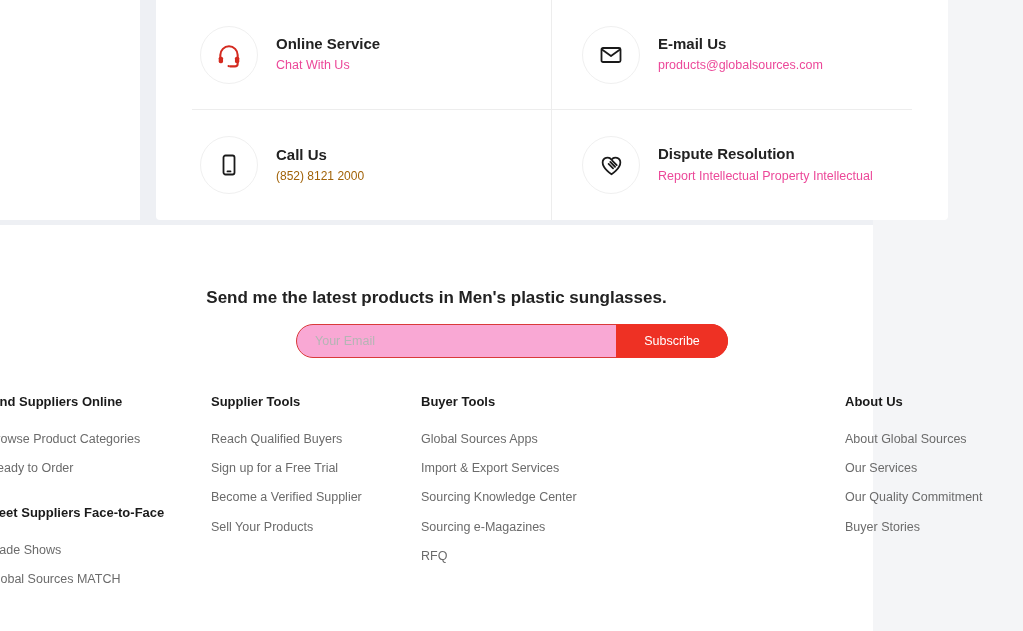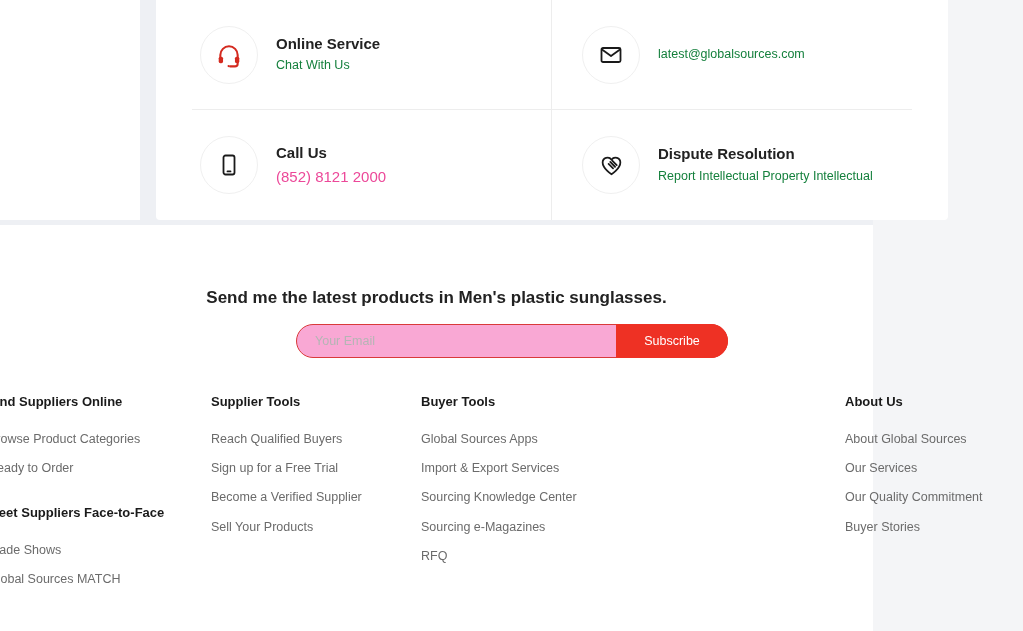--- a/index.html
+++ b/index.html
@@ -56,23 +56,23 @@
     border-radius: 50%;
     border: 1px solid #f0f0f0;
     background: #fff;
     display: flex; align-items: center; justify-content: center;
   }
   .contact-text { display: flex; flex-direction: column; gap: 7px; }
   .contact-title {
     font-size: 15px; font-weight: bold; color: #222; line-height: 1.1;
   }
   .contact-link {
-    font-size: 12.5px; color: #15803d; line-height: 1.1; cursor: pointer;
-  }
-  .contact-plain { font-size: 15px; color: #ec4899; line-height: 1.1; }
+    font-size: 12.5px; color: #ec4899; line-height: 1.1; cursor: pointer;
+  }
+  .contact-plain { font-size: 12px; color: #a16207; line-height: 1.1; }
 
   
   .newsletter {
     position: absolute; left: 0; top: 255px; width: 873px; height: 125px;
     background: #ffffff;
     padding-left: 16px;
   }
   .newsletter-heading {
     position: absolute; left: 0; top: 33px; width: 100%;
     text-align: center;
@@ -167,21 +167,22 @@
       </div>
 
       <div class="contact-cell r0c1">
         <span class="icon-circle">
           <svg width="24" height="24" viewBox="0 0 24 24" fill="none" stroke="#1a1a1a" stroke-width="1.8" stroke-linecap="round" stroke-linejoin="round">
             <rect x="2.5" y="5" width="19" height="14" rx="1.5"></rect>
             <path d="M3 6.5l9 6.5 9-6.5"></path>
           </svg>
         </span>
         <span class="contact-text">
-          <span class="contact-link">latest@globalsources.com</span>
+          <span class="contact-title">E-mail Us</span>
+          <span class="contact-link">products@globalsources.com</span>
         </span>
       </div>
 
       <div class="contact-cell r1c0">
         <span class="icon-circle">
           <svg width="24" height="24" viewBox="0 0 24 24" fill="none" stroke="#1a1a1a" stroke-width="1.8" stroke-linecap="round" stroke-linejoin="round">
             <rect x="6.5" y="2.5" width="11" height="19" rx="2"></rect>
             <line x1="10.5" y1="18.4" x2="13.5" y2="18.4"></line>
           </svg>
         </span>

